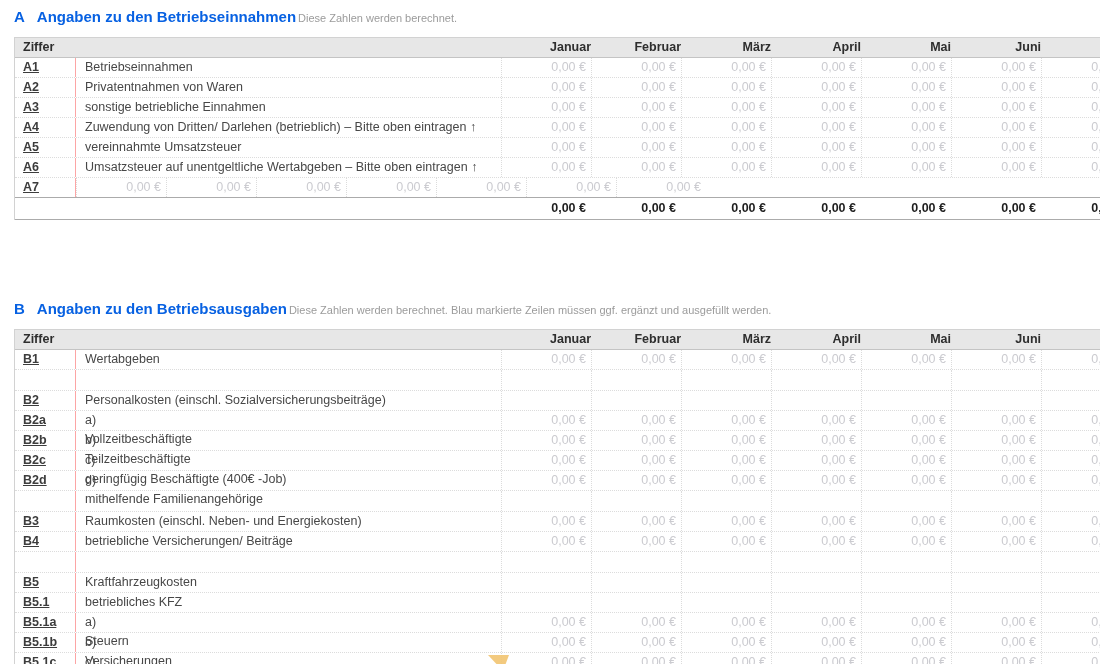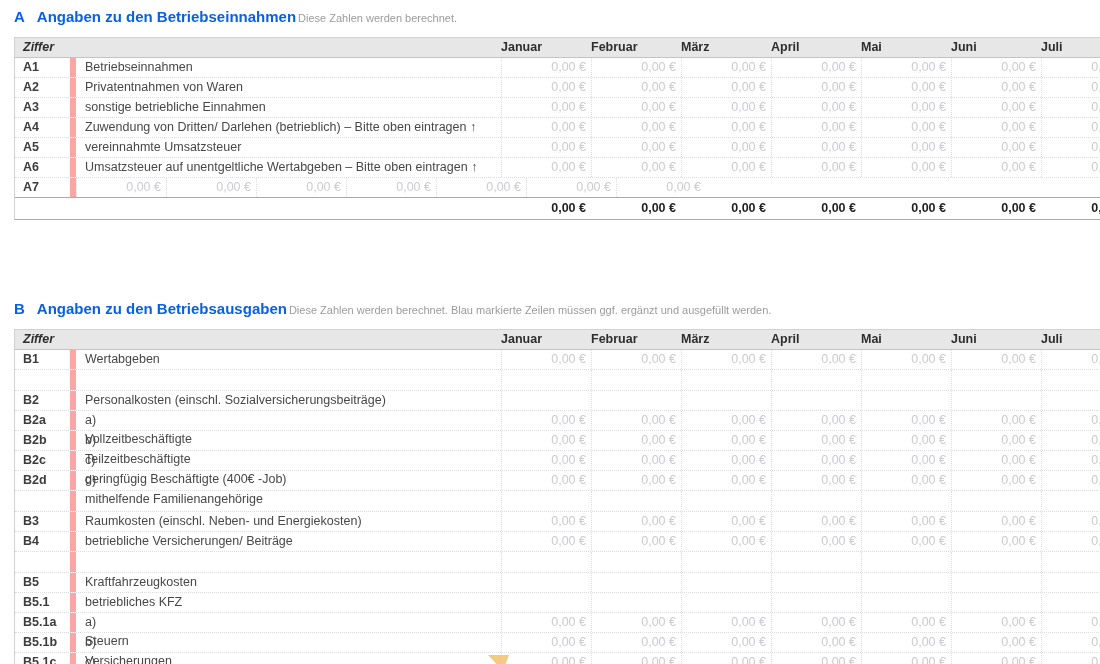--- a/index.html
+++ b/index.html
@@ -31,27 +31,27 @@
     border-bottom: 1px dotted #dcdcdc; background: #fff;
     white-space: nowrap;
   }
   .trow.empty { height: 20px; line-height: 20px; }
   .trow.thead {
     background: #e7e7e7;
     border-top: 1px solid #d2d2d2;
     border-bottom: 1px solid #c4c4c4;
   }
   .hcell { box-sizing: border-box; font-weight: bold; color: #2e2e2e; }
-  .hcell.c-label { flex: 0 0 486px; padding-left: 8px; font-style: italic; }
-  .hcell.c-month { flex: 0 0 90px; text-align: left; }
+  .hcell.c-label { flex: 0 0 486px; padding-left: 8px; }
+  .hcell.c-month { flex: 0 0 90px; text-align: right; }
 
   .c-ziffer {
     flex: 0 0 61px; box-sizing: border-box; padding-left: 8px;
-    border-right: 6px solid #fca5a5;
-    font-weight: bold; color: #3c3c3c; overflow: hidden;
+    border-right: 1px solid #fca5a5;
+    font-weight: bold; color: #3c3c3c; overflow: hidden; text-decoration: underline;
   }
   .c-desc {
     flex: 0 0 425px; box-sizing: border-box; padding-left: 9px;
     color: #474747; position: relative; overflow: visible;
   }
   .prefix { display: inline-block; width: 15px; }
   .c-month { flex: 0 0 90px; box-sizing: border-box; }
   .val {
     border-left: 1px dotted #dcdcdc;
     text-align: right; padding-right: 5px;

